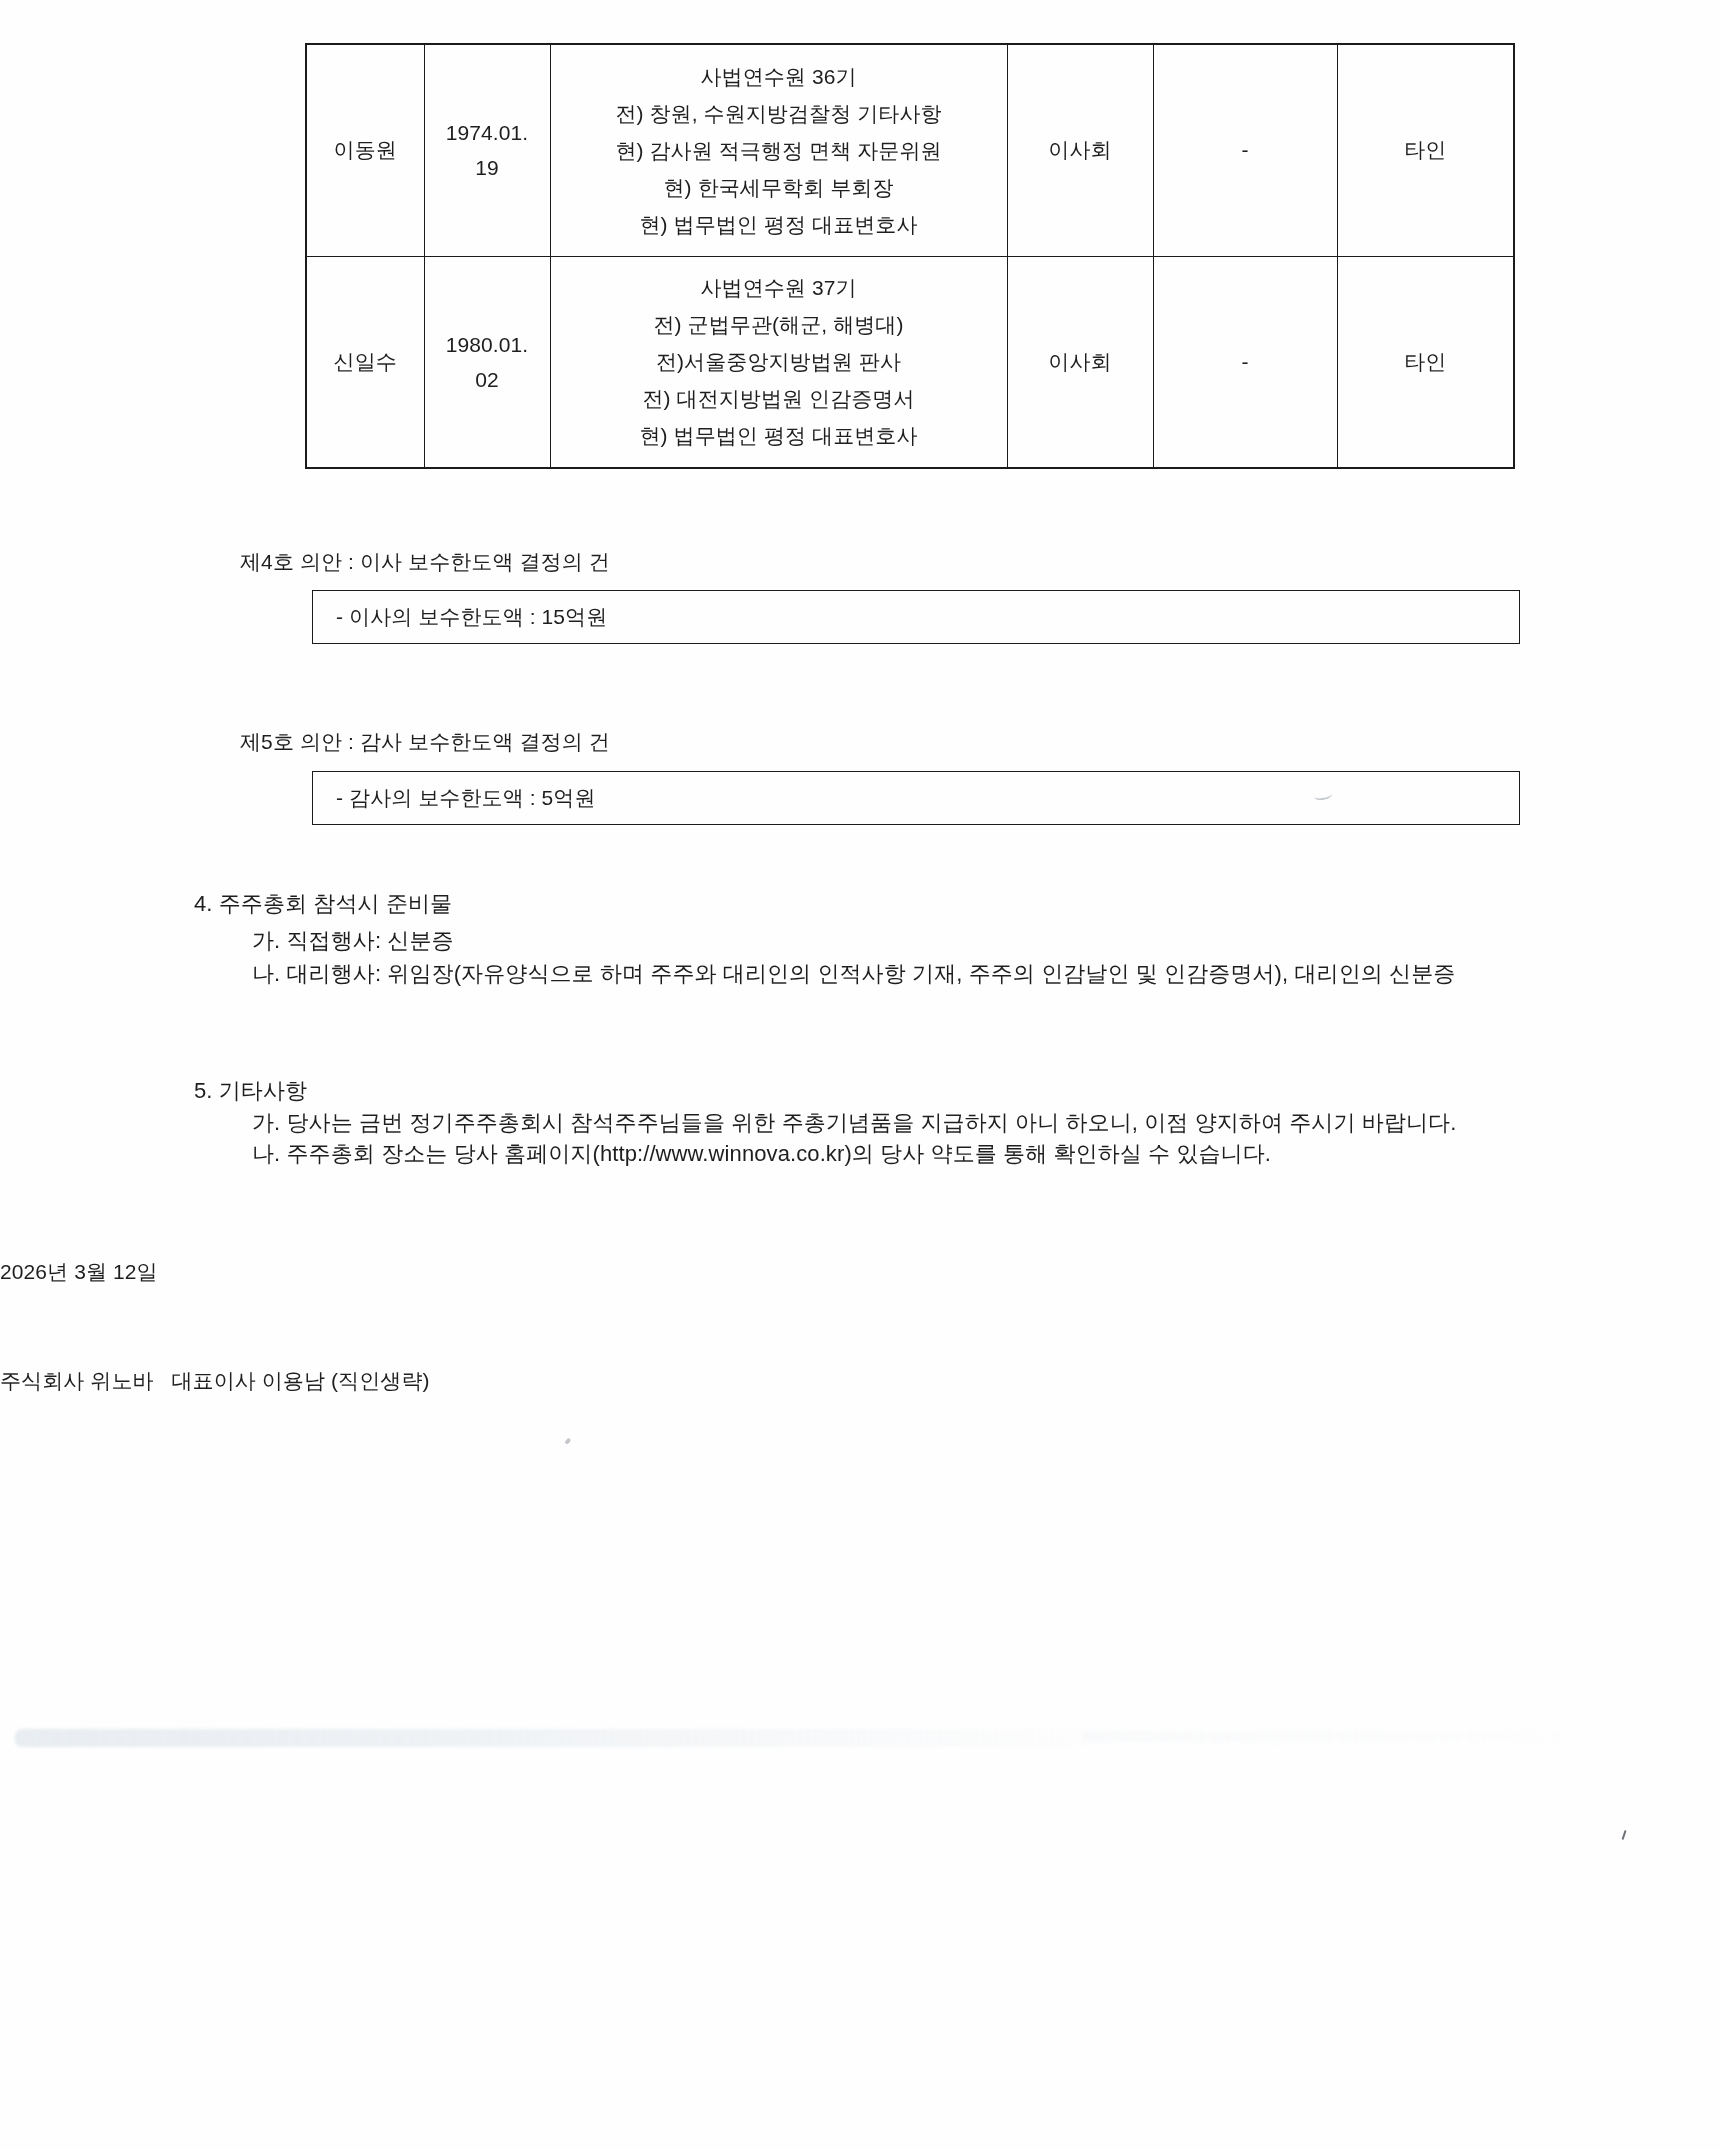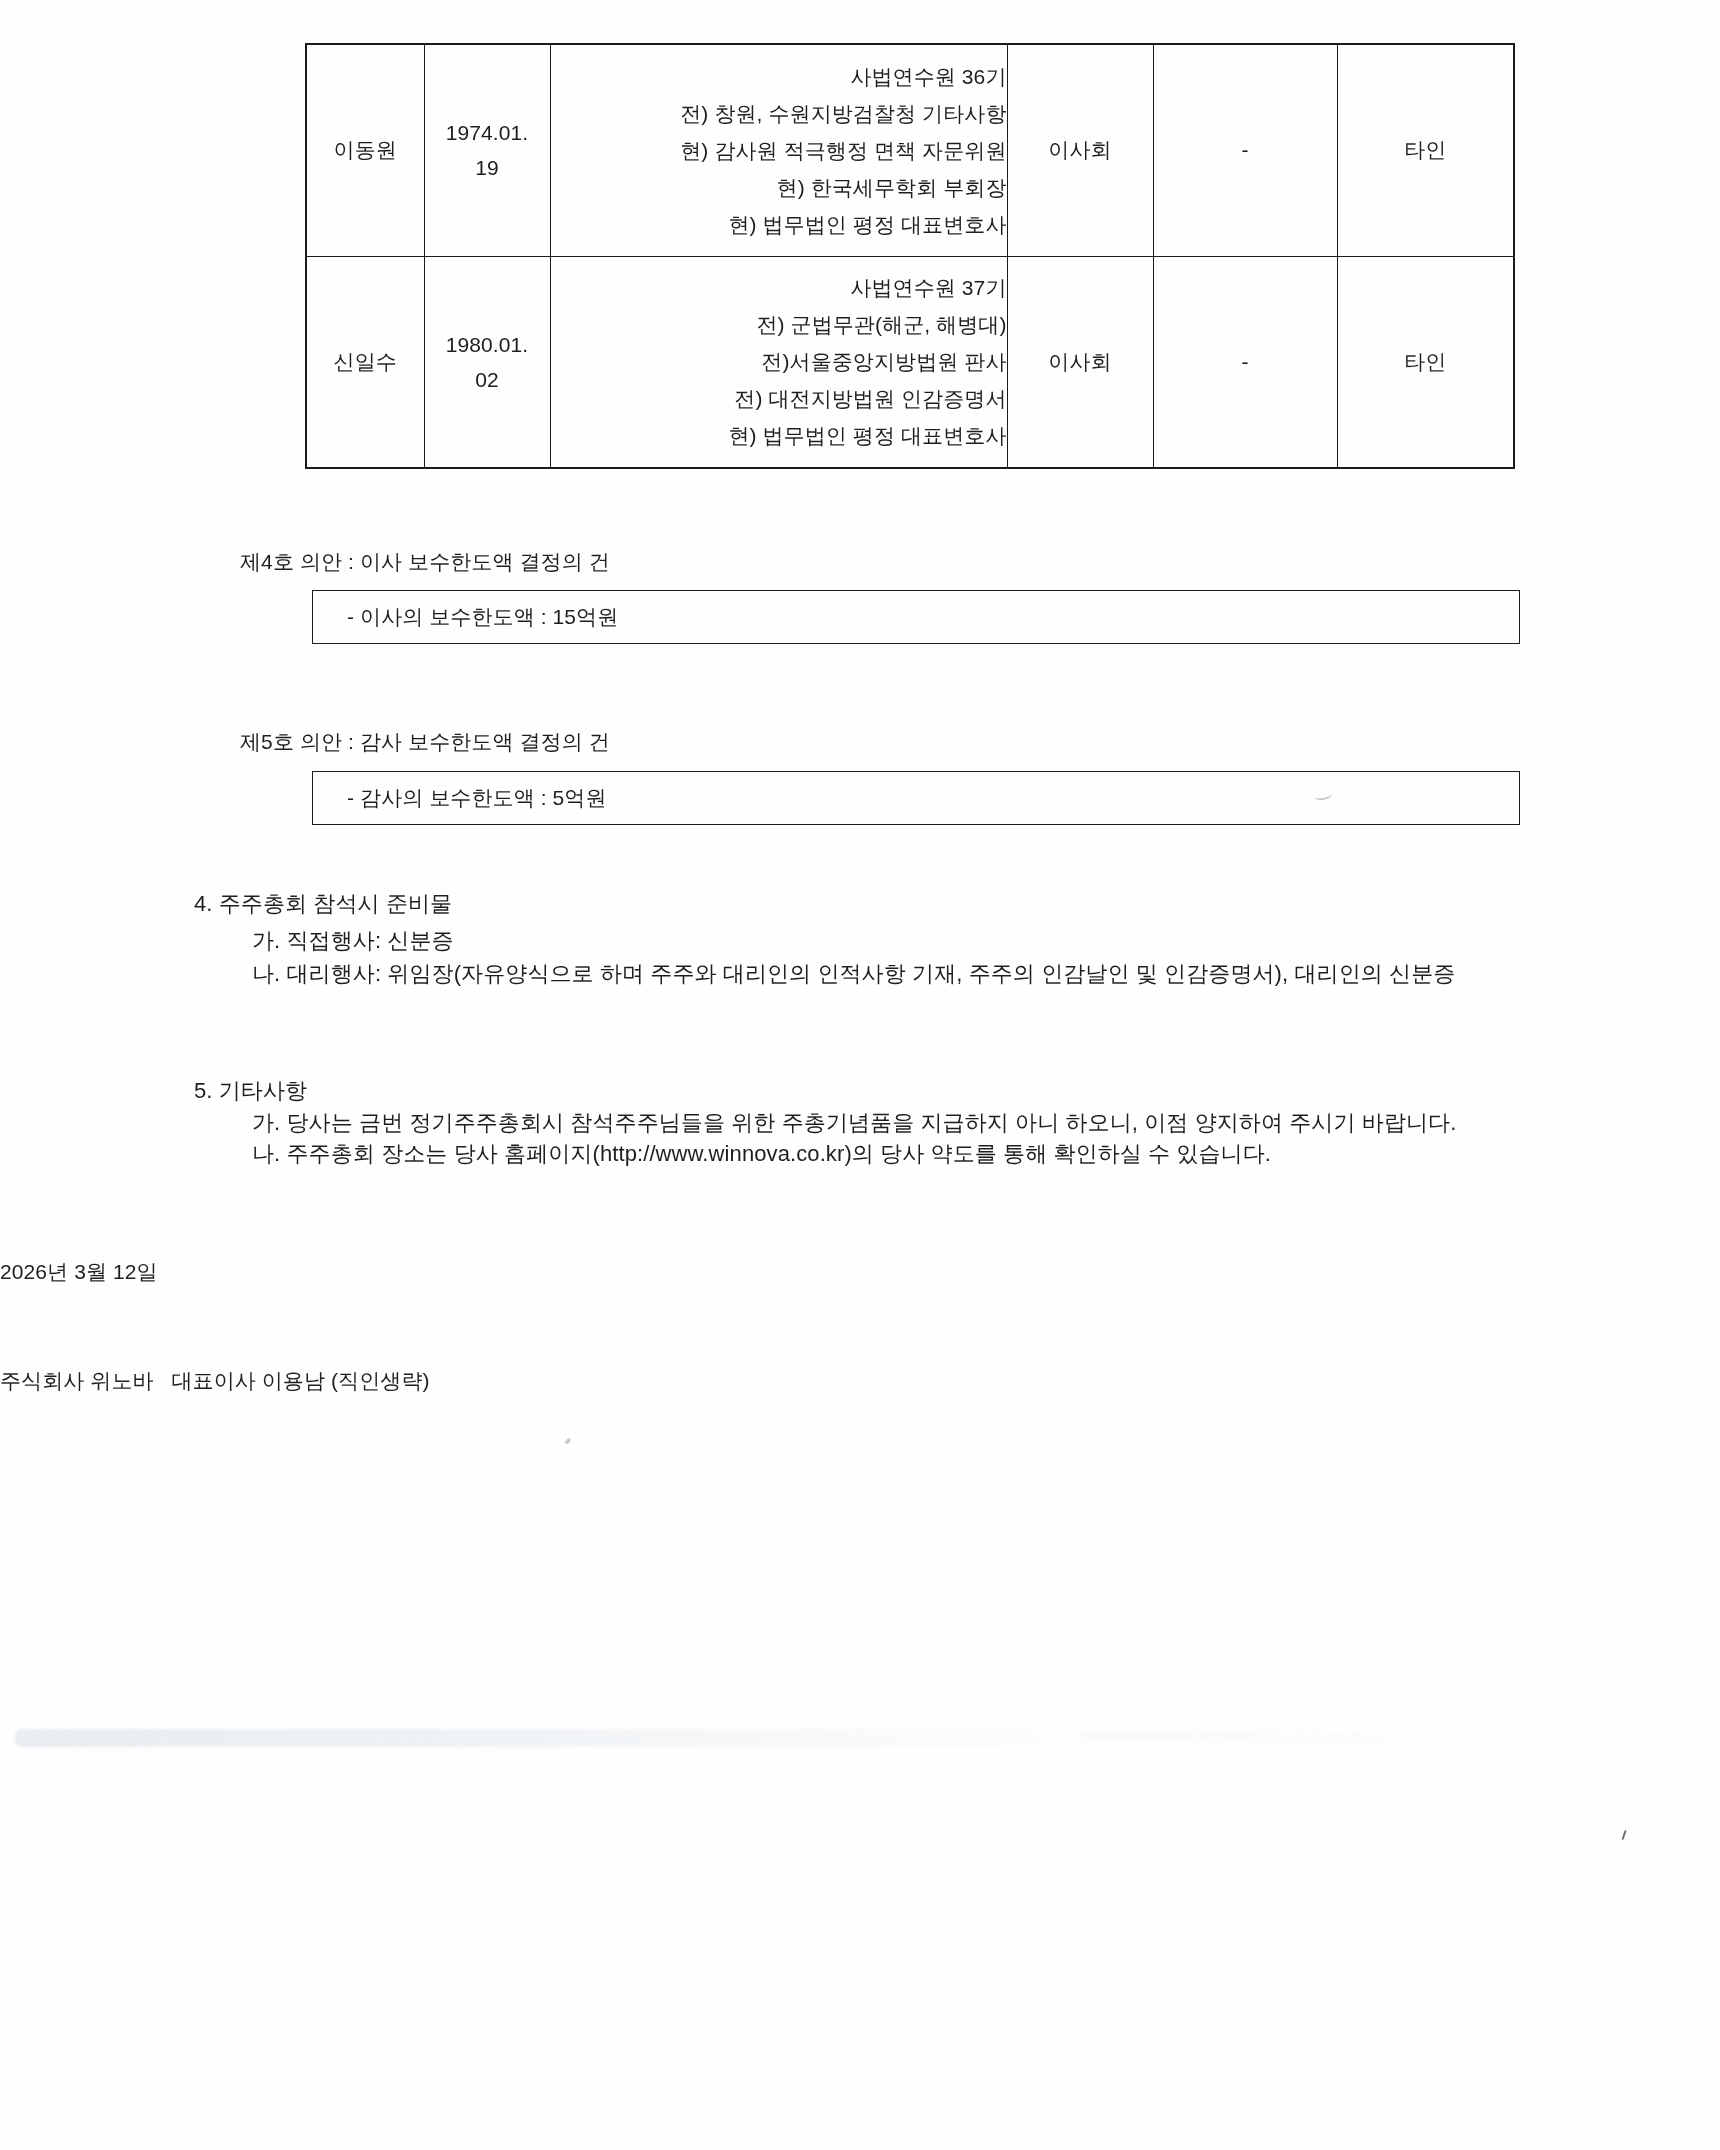--- a/index.html
+++ b/index.html
@@ -28,41 +28,41 @@
   table.officers tr { height: 212px; }
   table.officers td {
     border: 1.7px solid #1b1b1b;
     text-align: center;
     vertical-align: middle;
     font-size: 21px;
     letter-spacing: 0.1px;
     padding: 0;
   }
   td.c-birth div { line-height: 35px; }
-  td.c-career div { line-height: 37px; white-space: nowrap; text-align: right; }
+  td.c-career div { line-height: 37px; white-space: nowrap; }
 
   
   .agenda-title {
     position: absolute;
     left: 240px;
     font-size: 21px;
     line-height: 29px;
     white-space: nowrap;
     letter-spacing: 0.1px;
   }
   .detail-box {
     position: absolute;
     left: 312px;
     width: 1208px;
     height: 54px;
     border: 1.7px solid #1b1b1b;
     box-sizing: border-box;
     display: flex;
     align-items: center;
-    padding-left: 34px;
+    padding-left: 23px;
     font-size: 21px;
     letter-spacing: 0.1px;
     background: transparent;
   }
 
   
   .section-title, .section-item {
     position: absolute;
     font-size: 22px;
     line-height: 29px;

